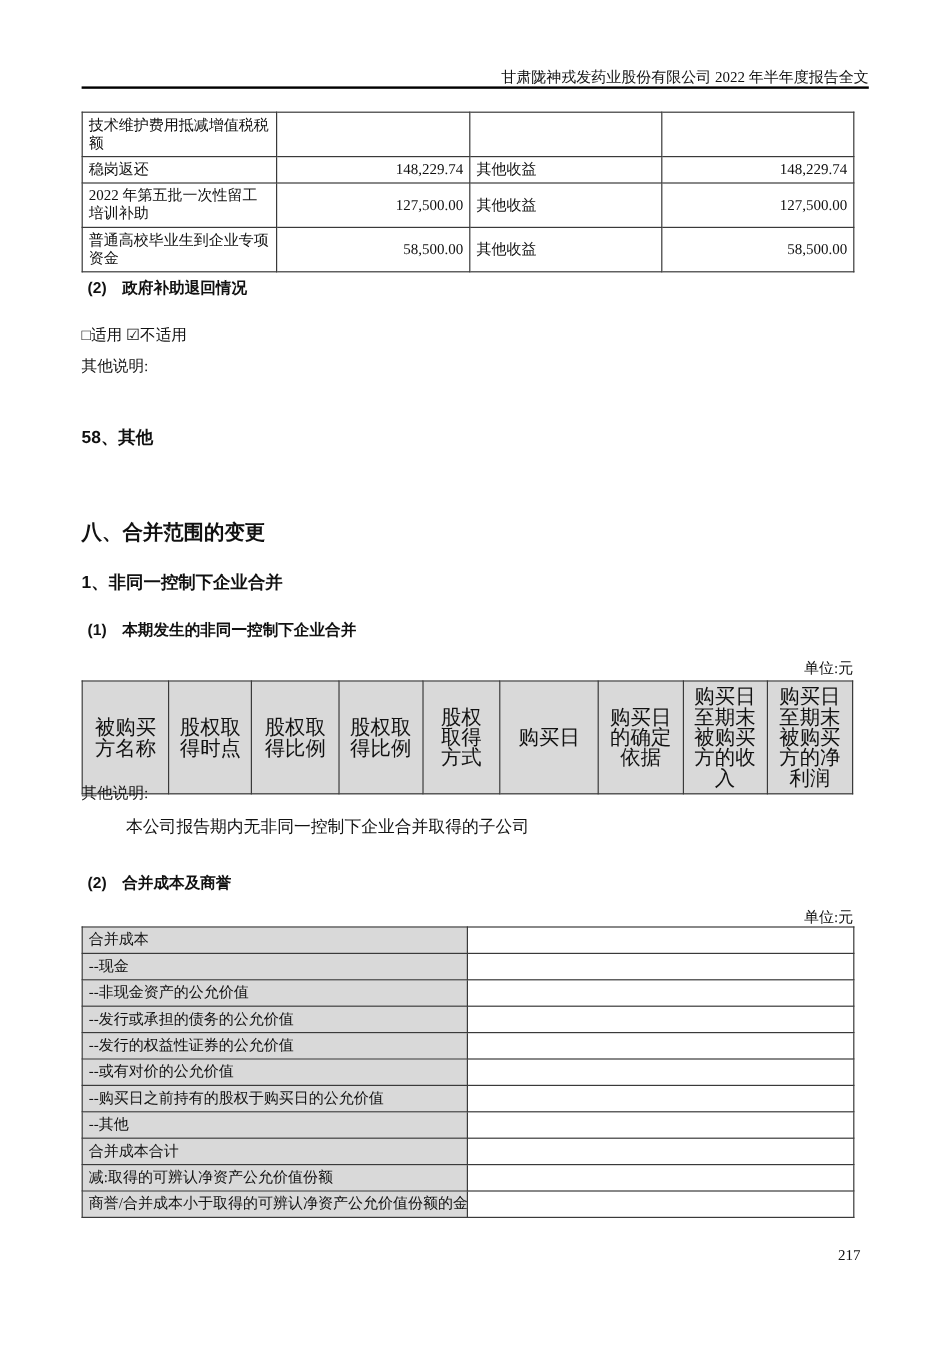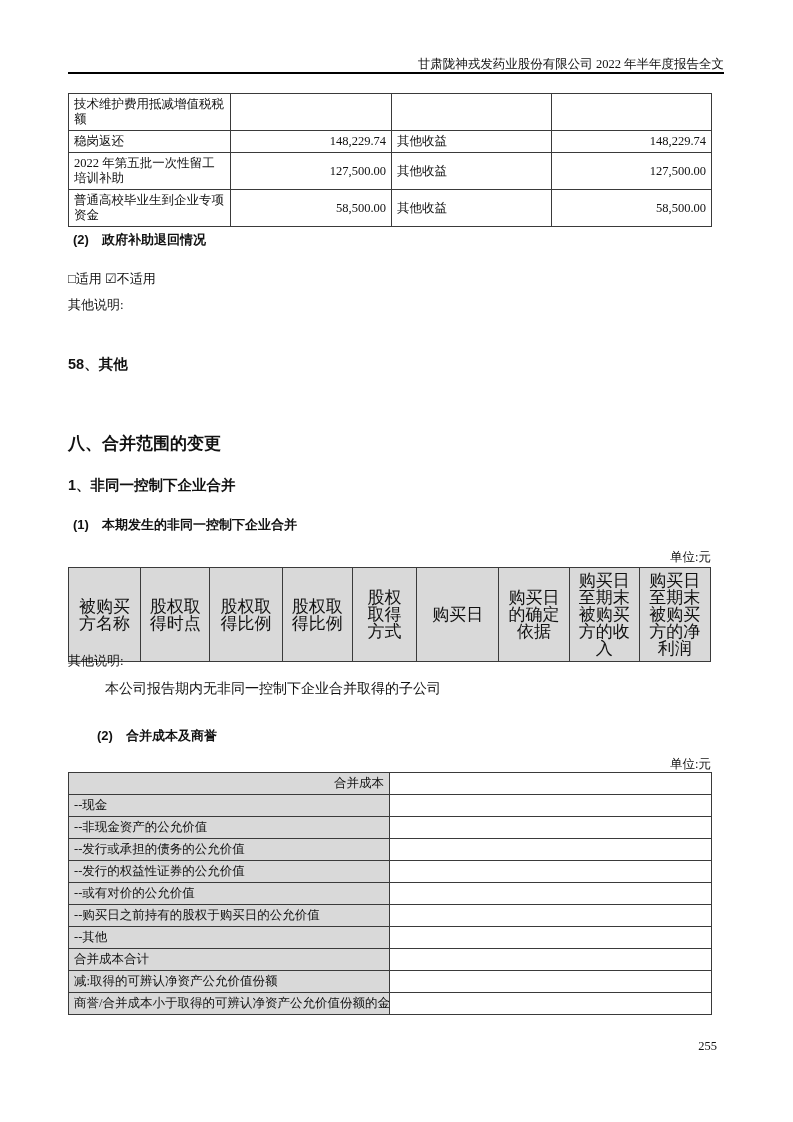--- a/index.html
+++ b/index.html
@@ -40,27 +40,27 @@
   
   .t2 { top:567px; left:68px; width:643px; }
   .t2 tr { height:76px; }
   .t2 td {
     background:#d9d9d9; font-size:17px; line-height:17px;
     padding:4px 7px; text-align:center; vertical-align:middle;
   }
 
   .note-label-2     { top:652px; left:68px; font-size:13px; }
   .statement        { top:680px; left:105px; font-size:14px; }
-  .heading-2-2      { top:727px; left:73px;margin-left:24px; }
+  .heading-2-2      { top:727px; left:73px; }
   .unit-label-2     { top:756px; left:68px; width:643px; text-align:right; font-size:12.5px; }
 
   
   .t3 { top:772px; left:68px; width:643px; }
   .t3 td { font-size:12.5px; line-height:15px; height:15px; padding:3px 5px; vertical-align:middle; }
-  .t3 .title-cell { background:#d9d9d9; text-align:right; }
+  .t3 .title-cell { background:#d9d9d9; text-align:left; }
   .t3 .label-cell { background:#d9d9d9; white-space:nowrap; overflow:hidden; }
   .t3 .value-cell { background:#ffffff; }
 
   .page-number { top:1039px; right:76px; font-size:12.5px; }
 </style>
 </head>
 <body>
 
 <div class="page">
 
@@ -191,15 +191,15 @@
         <td class="label-cell">减:取得的可辨认净资产公允价值份额</td>
         <td class="value-cell"></td>
       </tr>
       <tr>
         <td class="label-cell">商誉/合并成本小于取得的可辨认净资产公允价值份额的金</td>
         <td class="value-cell"></td>
       </tr>
     </tbody>
   </table>
 
-  <div class="abs page-number">255</div>
+  <div class="abs page-number">217</div>
 
 </div>
 
 </body></html>

